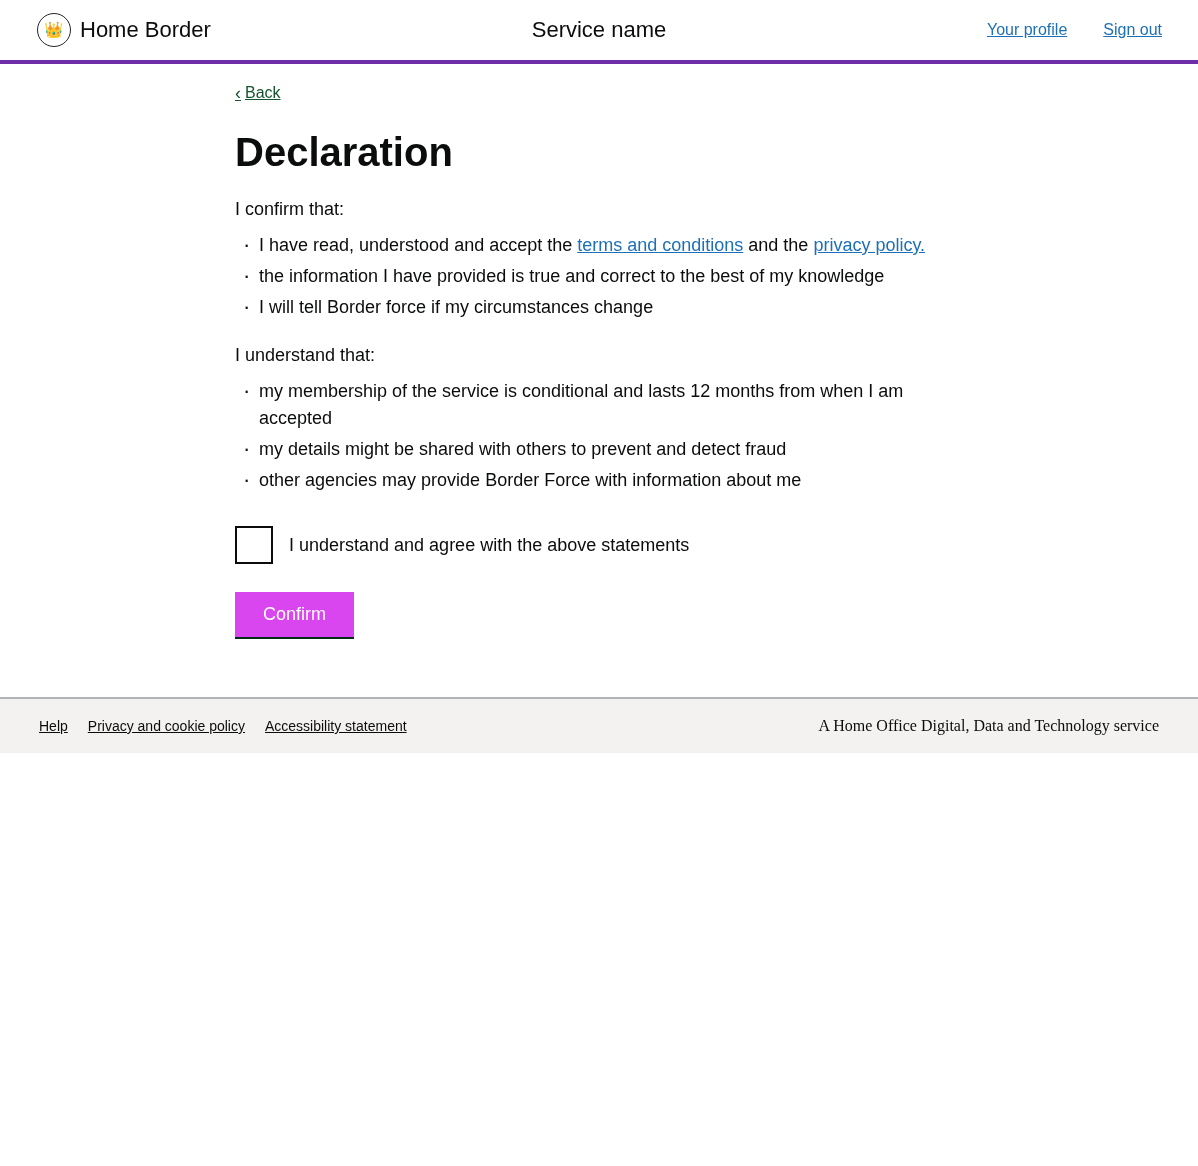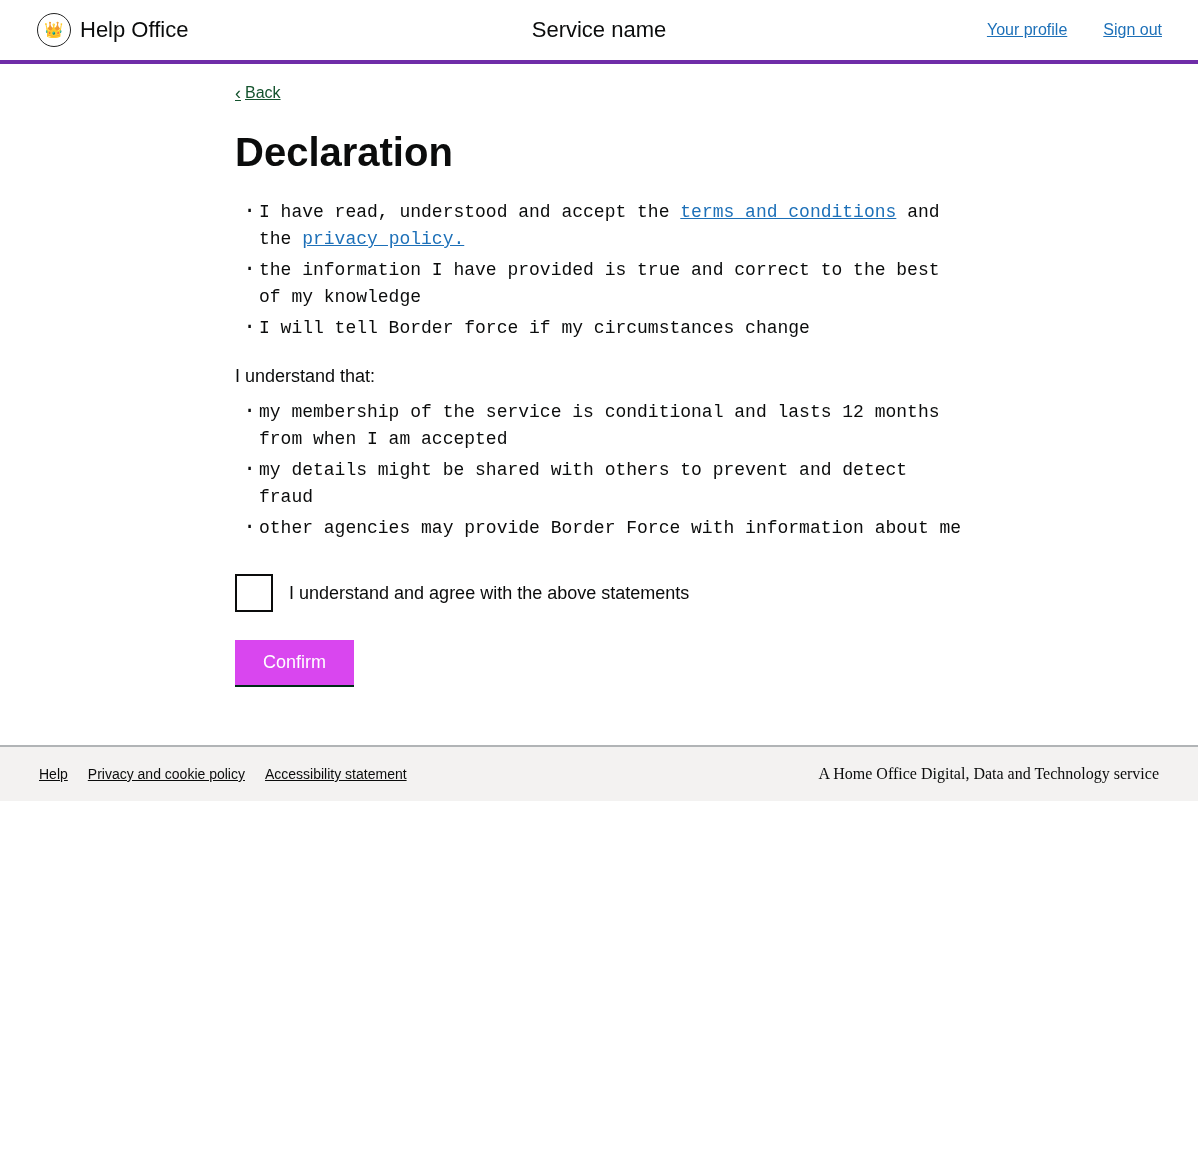--- a/index.html
+++ b/index.html
@@ -109,21 +109,20 @@
       padding-left: 0;
     }
 
     .bullet-list li {
       position: relative;
       padding-left: 24px;
       font-size: 18px;
       line-height: 1.5;
       margin-bottom: 4px;
       color: #0b0c0c;
-      font-family: Liberation Mono, monospace;
     }
 
     .bullet-list li::before {
       content: "·";
       position: absolute;
       left: 8px;
       font-size: 22px;
       line-height: 1.2;
     }
 
@@ -217,40 +216,41 @@
 </head>
 <body>
 
 <header class="header">
   <div class="header-logo">
 
     <svg class="crown-icon" viewBox="0 0 120 120" xmlns="http://www.w3.org/2000/svg">
       <circle cx="60" cy="60" r="55" fill="none" stroke="#0b0c0c" stroke-width="3"></circle>
       <text x="60" y="75" text-anchor="middle" font-size="52" fill="#0b0c0c">👑</text>
     </svg>
-    <span class="org-name">Help Office</span>
+    <span class="org-name">Home Border</span>
   </div>
 
   <span class="service-name">Service name</span>
 
   <nav class="header-nav">
     <a>Your profile</a>
     <a>Sign out</a>
   </nav>
 </header>
 
 <main>
   <div class="main-container">
     
     <a class="back-link">Back</a>
 
     
     <h1 class="page-title">Declaration</h1>
 
     
+    <p class="section-intro">I confirm that:</p>
 
     <ul class="bullet-list">
       <li>
         <span>I have read, understood and accept the </span><a>terms and conditions</a><span> and the </span><a>privacy policy.</a>
       </li>
       <li>
         <span>the information I have provided is true and correct to the best of my knowledge</span>
       </li>
       <li>
         <span>I will tell Border force if my circumstances change</span>

